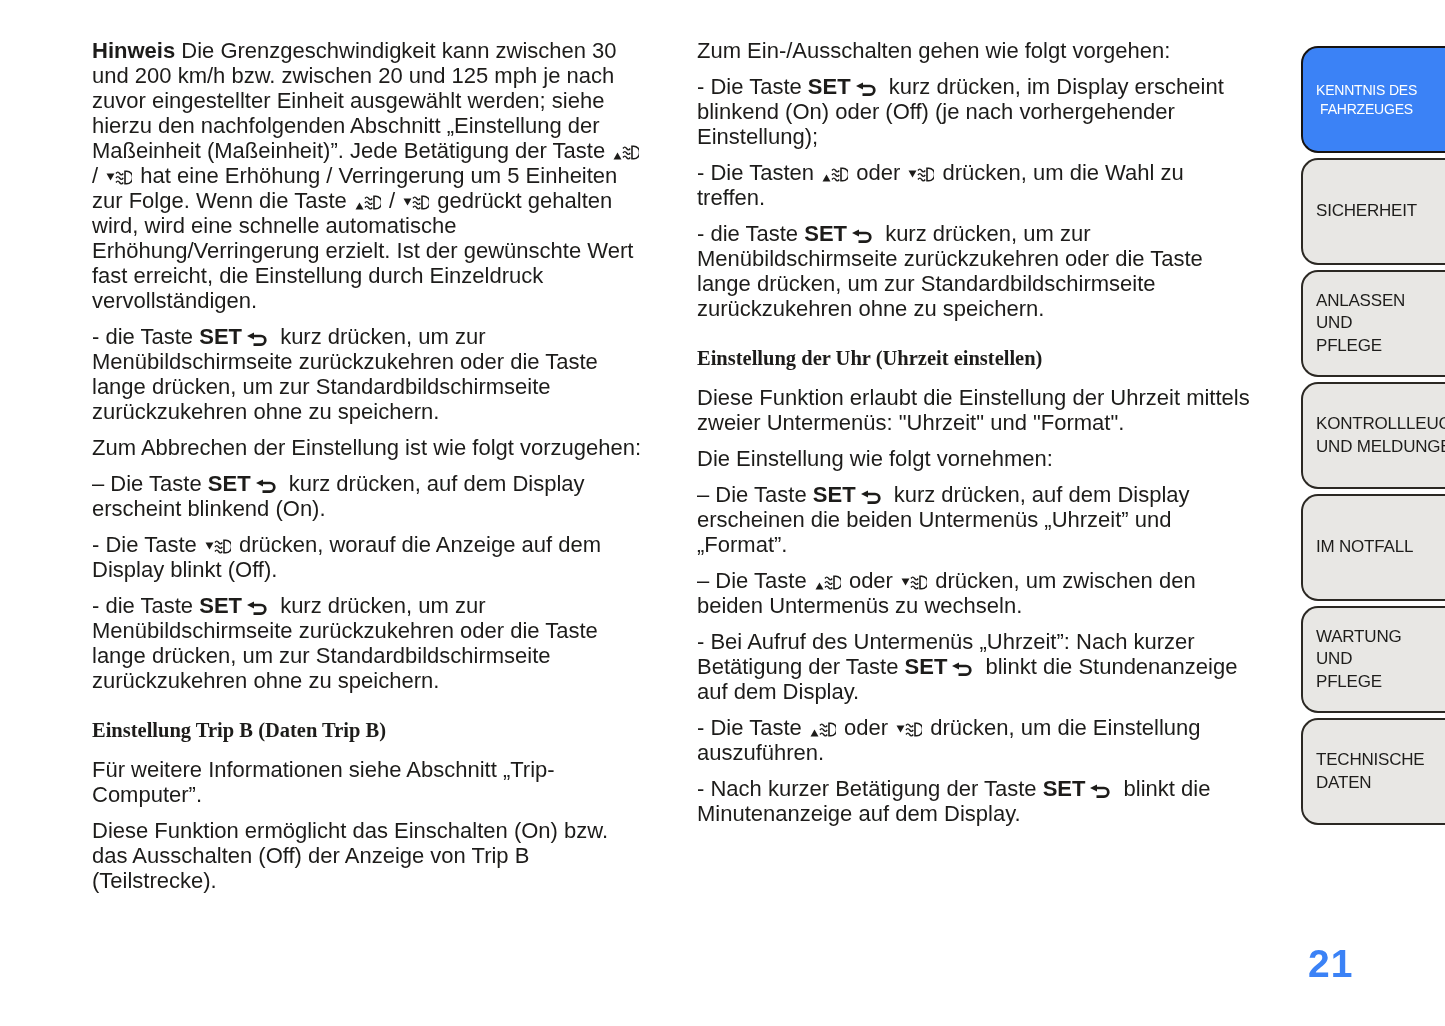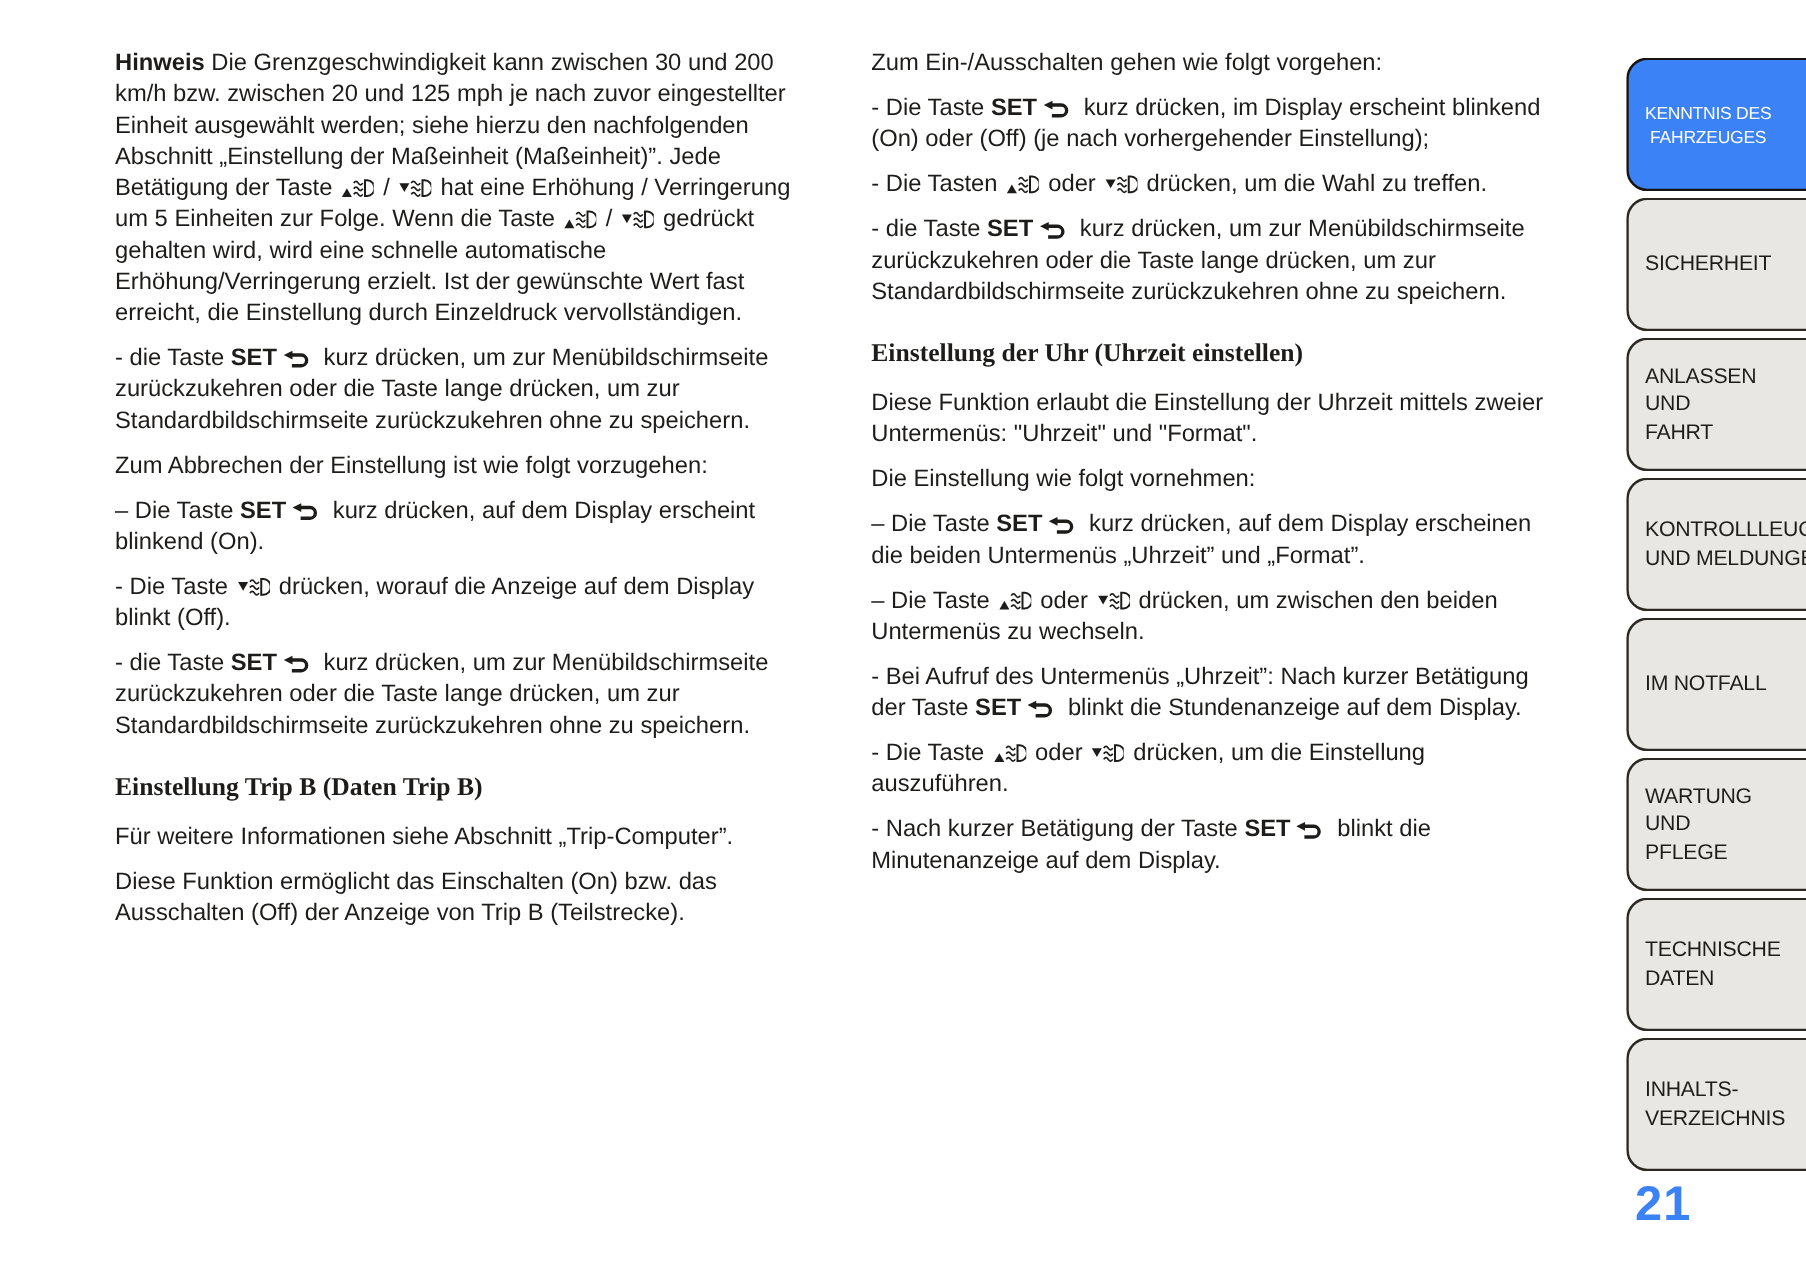--- a/index.html
+++ b/index.html
@@ -5,21 +5,21 @@
   html,body{margin:0;padding:0;}
   body{
     width:1445px;height:1026px;position:relative;overflow:hidden;
     background:#ffffff;
     font-family:"Liberation Sans", sans-serif;
     color:#1d1c1a;
   }
   .col{position:absolute;top:38px;}
   .left-col{left:92px;width:554px;}
   .right-col{left:697px;width:558px;}
-  .para{margin:0 0 11px 0;font-size:19px;line-height:25px;}
+  .para{margin:0 0 11px 0;font-size:22px;line-height:25px;}
   .heading{margin:25px 0 14px 0;font-size:20.5px;line-height:25px;font-weight:700;font-family:Liberation Serif, serif;}
   .bold{font-weight:700;}
   .icon{display:inline-block;vertical-align:-3px;line-height:0;margin:0 2px;}
   .icon svg{display:inline-block;}
   .set-return-icon{margin:0 5px;}
 
   .sidebar{position:absolute;left:1301px;top:46px;width:144px;}
   .tab{
     box-sizing:border-box;height:107px;margin-bottom:5px;
     background:#e8e7e4;border:2px solid #2b2823;border-right:none;
@@ -155,23 +155,21 @@
     <p class="para"><span>- Nach kurzer Betätigung der Taste </span><span class="bold">SET</span><span class="icon set-return-icon"><svg width="22" height="15" viewBox="0 0 22 15">
           <polygon points="0,4 7,0.5 7,7.5" fill="#1d1c1a"></polygon>
           <path d="M6,4 H14 a4.3,4.3 0 0 1 0,8.6 H6.5" fill="none" stroke="#1d1c1a" stroke-width="2.7"></path>
         </svg></span><span> blinkt die Minutenanzeige auf dem Display.</span></p>
   </div>
 <div class="sidebar">
     <div class="tab active"><span>KENNTNIS DES
 FAHRZEUGES</span></div>
     <div class="tab"><span>SICHERHEIT</span></div>
     <div class="tab"><span>ANLASSEN UND
-FAHRT</span></div>
+PFLEGE</span></div>
     <div class="tab"><span>KONTROLLLEUCHTEN
 UND MELDUNGEN</span></div>
     <div class="tab"><span>IM NOTFALL</span></div>
     <div class="tab"><span>WARTUNG UND
 PFLEGE</span></div>
     <div class="tab"><span>TECHNISCHE DATEN</span></div>
-    <div class="tab"><span>INHALTS-
-VERZEICHNIS</span></div>
   </div>
 <div class="pagenum">21</div>
 
 </body></html>

